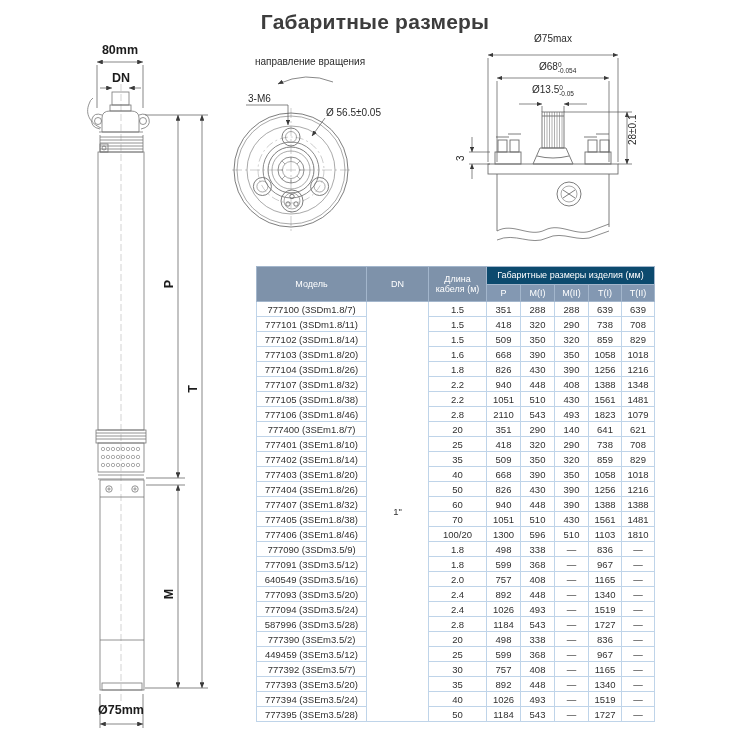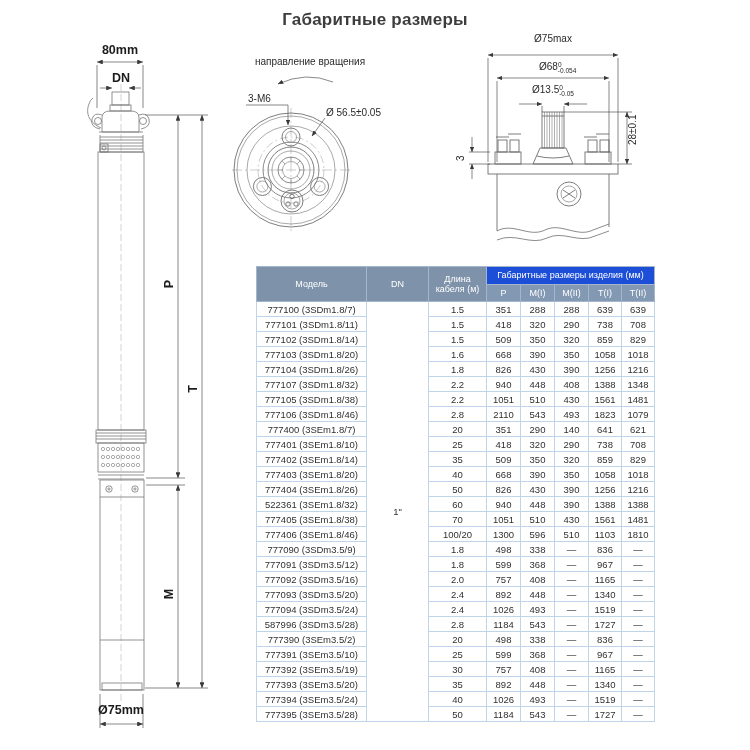--- a/index.html
+++ b/index.html
@@ -1,31 +1,31 @@
 <!DOCTYPE html>
 <html><head>
 <meta charset="utf-8">
 <style>
   html,body { margin:0; padding:0; background:#fff; }
   .page { position:relative; width:750px; height:750px; background:#fff; overflow:hidden;
           font-family:"Liberation Sans", sans-serif; }
   .title { position:absolute; top:10px; left:0; width:100%; text-align:center;
-           font-size:17px; font-weight:bold; color:#3d3d3d; letter-spacing:0.2px; }
+           font-size:21px; font-weight:bold; color:#3d3d3d; letter-spacing:0.2px; }
   svg { position:absolute; overflow:visible; }
   svg text { font-family:"Liberation Sans", sans-serif; fill:#222; }
   .dimtxt { font-size:12.5px; font-weight:bold; fill:#1c1c1c; }
   .lbl    { font-size:10px; fill:#2a2a2a; }
   .tol    { font-size:6.5px; }
 
   table.dims { position:absolute; left:256px; top:266px; border-collapse:collapse;
                table-layout:fixed; }
   table.dims th { font-weight:normal; color:#fff; font-size:9px; line-height:1.15;
                   padding:1px 2px; border:1px solid #a3b6cc; }
   .th-main { background:#7e92aa; }
-  .th-band { background:#1d4ed8; height:15px;margin-top:40px; }
+  .th-band { background:#0c4a6e; height:15px;margin-top:40px; }
   .th-sub  { background:#8398b2; height:14px; }
   table.dims tbody td { border:1px solid #bfd4e9; text-align:center; font-size:9.5px;
                         color:#303030; height:14px; padding:0; background:#fff;
                         white-space:nowrap; overflow:hidden; }
 </style>
 </head>
 <body>
 
 <div class="page">
 
@@ -419,21 +419,21 @@
         <tr>
           <td>777404 (3SEm1.8/26)</td>
           <td>50</td>
           <td>826</td>
           <td>430</td>
           <td>390</td>
           <td>1256</td>
           <td>1216</td>
         </tr>
         <tr>
-          <td>522361 (3SEm1.8/32)</td>
+          <td>777407 (3SEm1.8/32)</td>
           <td>60</td>
           <td>940</td>
           <td>448</td>
           <td>390</td>
           <td>1388</td>
           <td>1388</td>
         </tr>
         <tr>
           <td>777405 (3SEm1.8/38)</td>
           <td>70</td>
@@ -464,21 +464,21 @@
         <tr>
           <td>777091 (3SDm3.5/12)</td>
           <td>1.8</td>
           <td>599</td>
           <td>368</td>
           <td>—</td>
           <td>967</td>
           <td>—</td>
         </tr>
         <tr>
-          <td>777092 (3SDm3.5/16)</td>
+          <td>640549 (3SDm3.5/16)</td>
           <td>2.0</td>
           <td>757</td>
           <td>408</td>
           <td>—</td>
           <td>1165</td>
           <td>—</td>
         </tr>
         <tr>
           <td>777093 (3SDm3.5/20)</td>
           <td>2.4</td>
@@ -509,30 +509,30 @@
         <tr>
           <td>777390 (3SEm3.5/2)</td>
           <td>20</td>
           <td>498</td>
           <td>338</td>
           <td>—</td>
           <td>836</td>
           <td>—</td>
         </tr>
         <tr>
-          <td>777391 (3SEm3.5/10)</td>
+          <td>449459 (3SEm3.5/12)</td>
           <td>25</td>
           <td>599</td>
           <td>368</td>
           <td>—</td>
           <td>967</td>
           <td>—</td>
         </tr>
         <tr>
-          <td>777392 (3SEm3.5/19)</td>
+          <td>777392 (3SEm3.5/7)</td>
           <td>30</td>
           <td>757</td>
           <td>408</td>
           <td>—</td>
           <td>1165</td>
           <td>—</td>
         </tr>
         <tr>
           <td>777393 (3SEm3.5/20)</td>
           <td>35</td>

